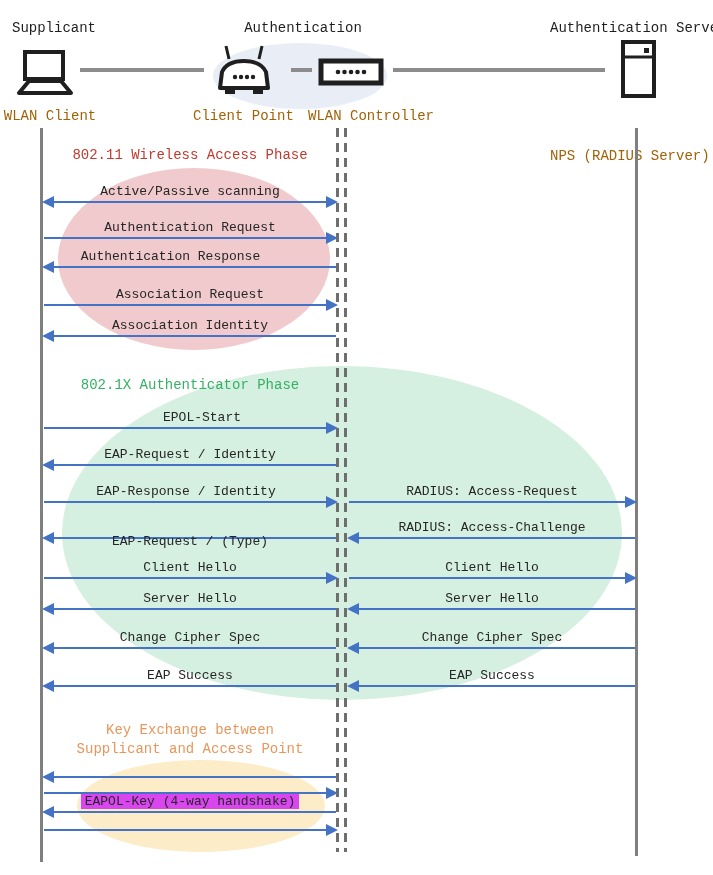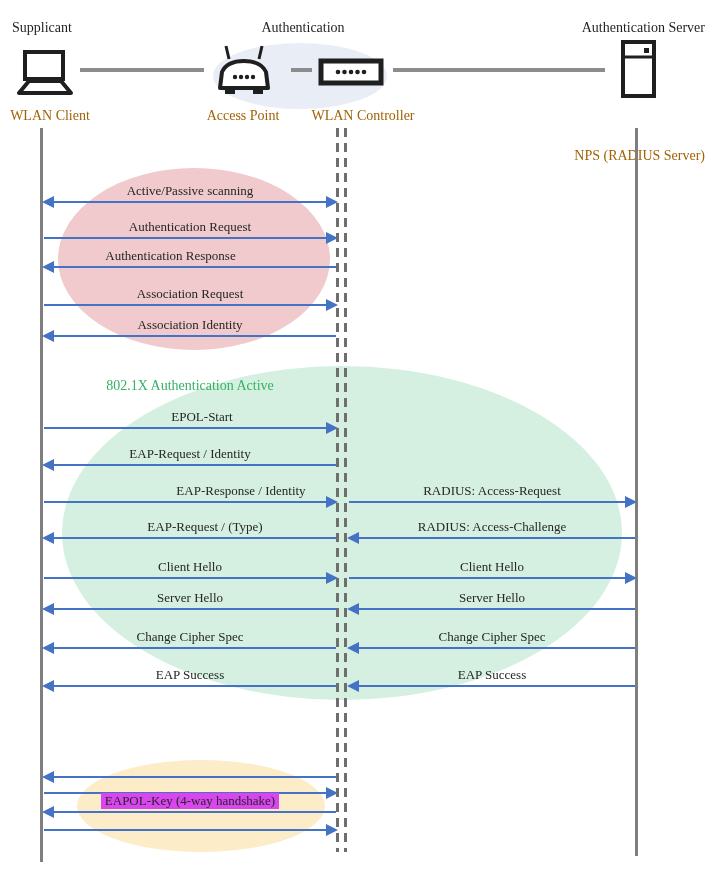--- a/index.html
+++ b/index.html
@@ -3,21 +3,21 @@
 <meta charset="utf-8">
 <style>
   :root{
     --arrow-color:#4472c4;
     --lifeline-color:#7f7f7f;
     --text-color:#262626;
   }
   html,body{margin:0;padding:0;background:#fff;}
   .canvas{
     position:relative;width:713px;height:875px;background:#ffffff;
-    font-family:Liberation Serif, serif;color:var(--text-color);overflow:hidden;
+    font-family:Liberation Mono, monospace;color:var(--text-color);overflow:hidden;
   }
   
   .actor-role{position:absolute;top:20px;font-size:14px;color:#1f1f1f;white-space:nowrap;}
   .device-label{position:absolute;top:108px;font-size:14px;color:#a16207;white-space:nowrap;}
   .hdr-ellipse{position:absolute;left:213px;top:43px;width:174px;height:66px;border-radius:50%;z-index:0;}
   .icon{position:absolute;z-index:2;}
   .connector{position:absolute;top:68px;height:4px;background:#8c8c8c;z-index:1;}
   
   .lifeline{position:absolute;width:3px;background:var(--lifeline-color);z-index:2;}
   .lifeline.dashed{background:repeating-linear-gradient(to bottom,#6e6e6e 0 9px,rgba(0,0,0,0) 9px 15px);}
@@ -75,35 +75,38 @@
     <circle cx="46" cy="14" r="2.3" fill="#1f1f1f"></circle>
   </svg>
 
   <svg class="icon" style="left:620px;top:40px;" width="38" height="58" viewBox="0 0 38 58">
     <rect x="3" y="2" width="31" height="54" fill="#ffffff" stroke="#1f1f1f" stroke-width="4"></rect>
     <line x1="3" y1="17" x2="34" y2="17" stroke="#1f1f1f" stroke-width="3"></line>
     <rect x="24" y="8" width="5" height="5" fill="#1f1f1f"></rect>
   </svg>
 
   <div class="device-label" style="left:0px;width:100px;text-align:center;">WLAN Client</div>
-  <div class="device-label" style="left:193px;width:100px;text-align:center;">Access Point</div>
+  <div class="device-label" style="left:193px;width:100px;text-align:center;">Client Point</div>
   <div class="device-label" style="left:308px;width:110px;text-align:center;">WLAN Controller</div>
   <div class="device-label" style="left:550px;width:155px;text-align:right;margin-top:40px;">NPS (RADIUS Server)</div>
 
   <div class="phase-ellipse" style="left: 58px; top: 168px; width: 272px; height: 182px; background: rgb(240, 202, 204);"></div>
   <div class="phase-ellipse" style="left: 62px; top: 366px; width: 560px; height: 334px; background: rgb(213, 239, 224);"></div>
   <div class="phase-ellipse" style="left: 77px; top: 760px; width: 248px; height: 92px; background: rgb(253, 236, 200);"></div>
 
   <div class="lifeline" style="left:40px;top:128px;height:734px;"></div>
   <div class="lifeline dashed" style="left:336px;top:128px;height:724px;"></div>
   <div class="lifeline dashed" style="left:344px;top:128px;height:724px;"></div>
   <div class="lifeline" style="left:635px;top:128px;height:728px;"></div>
 
-  <div class="phase-title" style="top: 376px; color: rgb(53, 176, 101);">802.1X Authentication Active</div>
+  <div class="phase-title" style="top: 146px; color: rgb(192, 58, 48);">802.11 Wireless Access Phase</div>
+  <div class="phase-title" style="top: 376px; color: rgb(53, 176, 101);">802.1X Authenticator Phase</div>
   <div class="phase-title" style="top: 721px; color: rgb(232, 150, 90);">
+    <div>Key Exchange between</div>
+    <div>Supplicant and Access Point</div>
   </div>
 
   <div>
       <div class="msg-line" style="left: 44px; width: 292px; top: 201px;">
         <span class="head head-r"></span>
         <span class="head head-l"></span>
       </div>
       <div class="msg-label" style="left: 44px; width: 292px; top: 179px;">
         <span>Active/Passive scanning</span>
       </div>
@@ -139,33 +142,33 @@
       </div>
       <div class="msg-line" style="left: 44px; width: 292px; top: 464px;">
         <span class="head head-l"></span>
       </div>
       <div class="msg-label" style="left: 44px; width: 292px; top: 442px;">
         <span>EAP-Request / Identity</span>
       </div>
       <div class="msg-line" style="left: 44px; width: 292px; top: 501px;">
         <span class="head head-r"></span>
       </div>
-      <div class="msg-label" style="left: 59px; width: 292px; top: 479px; padding-left: 36px;">
+      <div class="msg-label" style="left: 40px; width: 292px; top: 479px;">
         <span>EAP-Response / Identity</span>
       </div>
       <div class="msg-line" style="left: 349px; width: 286px; top: 501px;">
         <span class="head head-r"></span>
       </div>
       <div class="msg-label" style="left: 349px; width: 286px; top: 479px;">
         <span>RADIUS: Access-Request</span>
       </div>
       <div class="msg-line" style="left: 44px; width: 292px; top: 537px;">
         <span class="head head-l"></span>
       </div>
-      <div class="msg-label" style="left: 44px; width: 292px; top: 515px; padding-left: 15px;">
+      <div class="msg-label" style="left: 44px; width: 292px; top: 529px;">
         <span>EAP-Request / (Type)</span>
       </div>
       <div class="msg-line" style="left: 349px; width: 286px; top: 537px;">
         <span class="head head-l"></span>
       </div>
       <div class="msg-label" style="left: 349px; width: 286px; top: 515px;">
         <span>RADIUS: Access-Challenge</span>
       </div>
       <div class="msg-line" style="left: 44px; width: 292px; top: 577px;">
         <span class="head head-r"></span>

